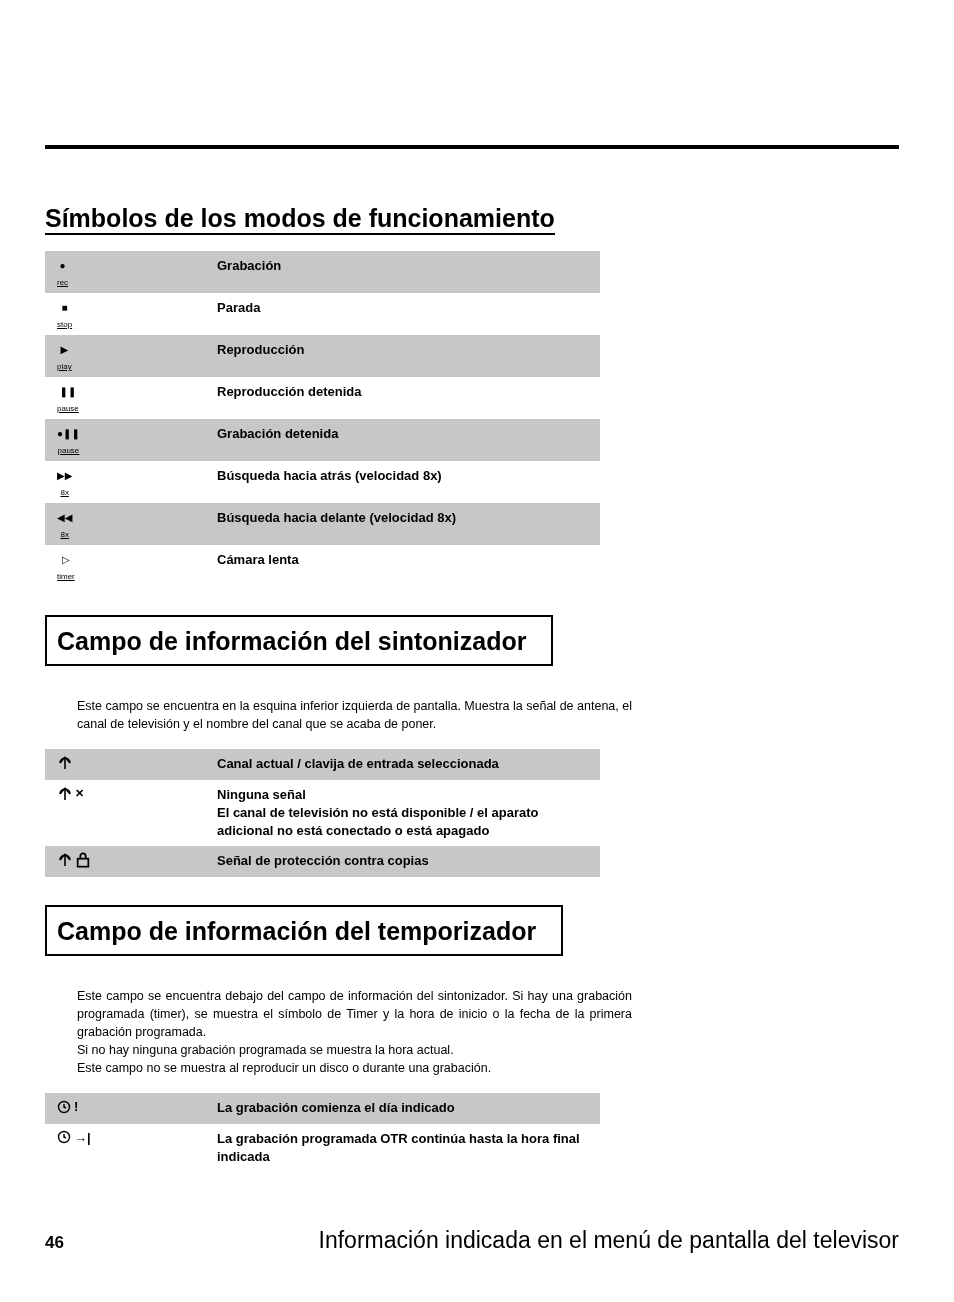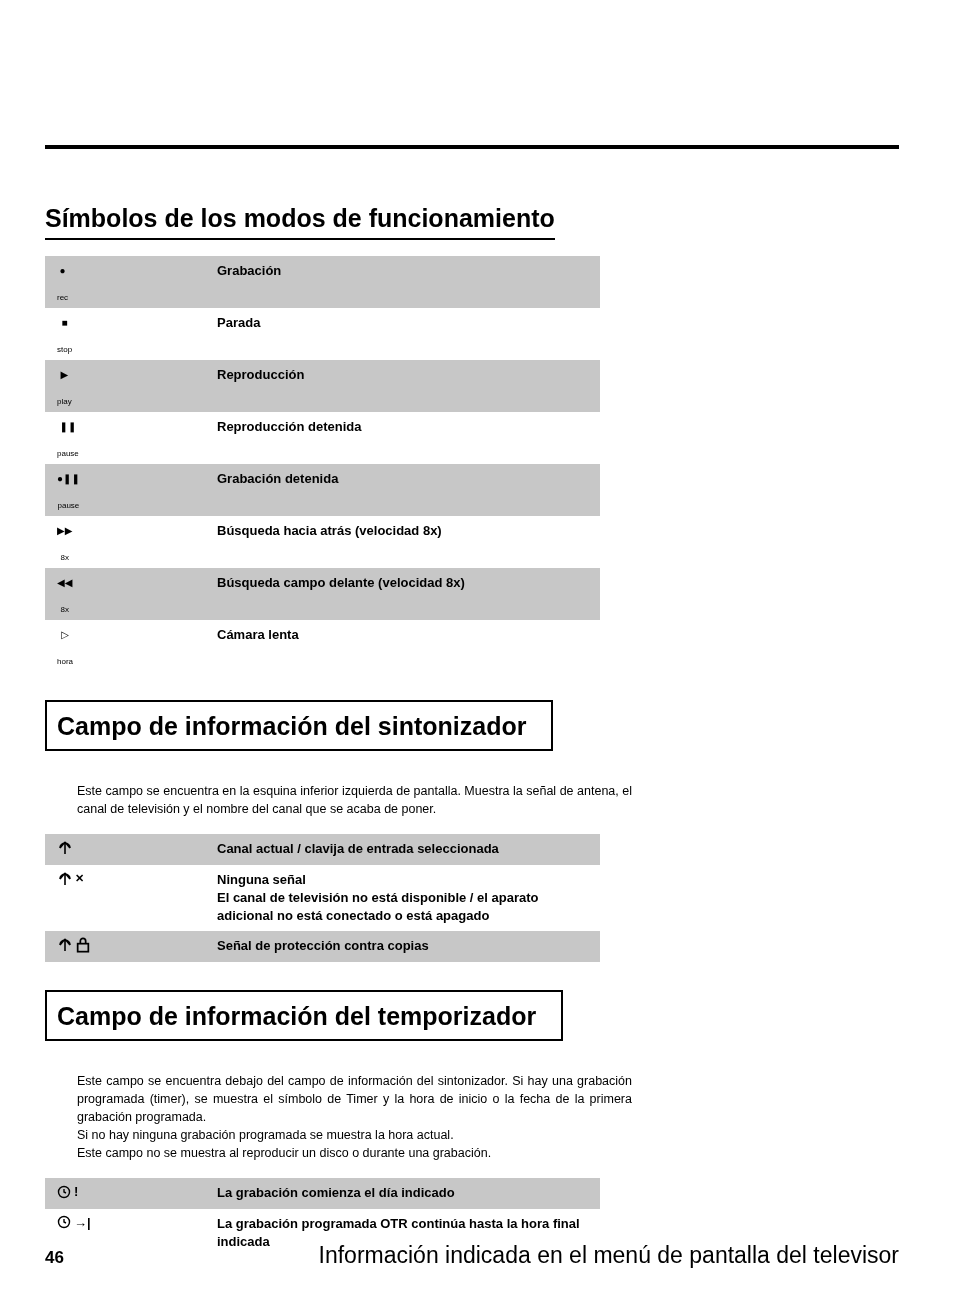--- a/index.html
+++ b/index.html
@@ -19,21 +19,20 @@
   }
   .top-rule {
     height: 4px;
     background: #000;
     margin-bottom: 55px;
   }
   h2.section-title {
     font-size: 25px;
     font-weight: bold;
     margin: 0 0 16px 0;
-    padding-bottom: 5px;
     border-bottom: 2px solid #000;
     display: inline-block;
   }
   h2.boxed {
     border: 2px solid #000;
     display: inline-block;
     padding: 10px 25px 8px 10px;
     margin: 0 0 18px 0;
     font-size: 25px;
     font-weight: bold;
@@ -67,41 +66,41 @@
     font-size: 12.5px;
     line-height: 1.45;
     text-align: justify;
     margin-bottom: 16px;
     margin-left: 32px;
   }
   .footer {
     position: absolute;
     left: 45px;
     right: 55px;
-    bottom: 56px;
+    bottom: 48px;
     display: flex;
     justify-content: space-between;
     align-items: baseline;
   }
   .page-num {
     font-weight: bold;
     font-size: 17px;
   }
   .footer-title {
     font-size: 23px;
   }
   
   .iconstack {
     display: inline-flex;
     flex-direction: column;
     align-items: center;
     line-height: 1;
   }
   .iconstack .glyph { font-size: 10px; }
-  .iconstack .gl-lbl { font-size: 8px; margin-top: 18px; }
+  .iconstack .gl-lbl { font-size: 8px; margin-top: 8px; text-decoration: underline; }
   .antenna {
     display: inline-flex;
     align-items: center;
     gap: 2px;
   }
   .antenna svg { width: 16px; height: 16px; }
   .small-extra { font-size: 11px; font-weight: bold; }
   .clock {
     display: inline-flex;
     align-items: center;
@@ -175,27 +174,27 @@
       </td>
       <td class="desc-col">Búsqueda hacia atrás (velocidad 8x)</td>
     </tr>
     <tr class="shade">
       <td class="icon-col">
         <span class="iconstack">
           <span class="glyph">◀◀</span>
           <span class="gl-lbl">8x</span>
         </span>
       </td>
-      <td class="desc-col">Búsqueda campo delante (velocidad 8x)</td>
+      <td class="desc-col">Búsqueda hacia delante (velocidad 8x)</td>
     </tr>
     <tr>
       <td class="icon-col">
         <span class="iconstack">
           <span class="glyph">▷</span>
-          <span class="gl-lbl">hora</span>
+          <span class="gl-lbl">timer</span>
         </span>
       </td>
       <td class="desc-col">Cámara lenta</td>
     </tr>
   </tbody>
     </table>
 
   
   <h2 class="boxed">Campo de información del sintonizador</h2>
 

